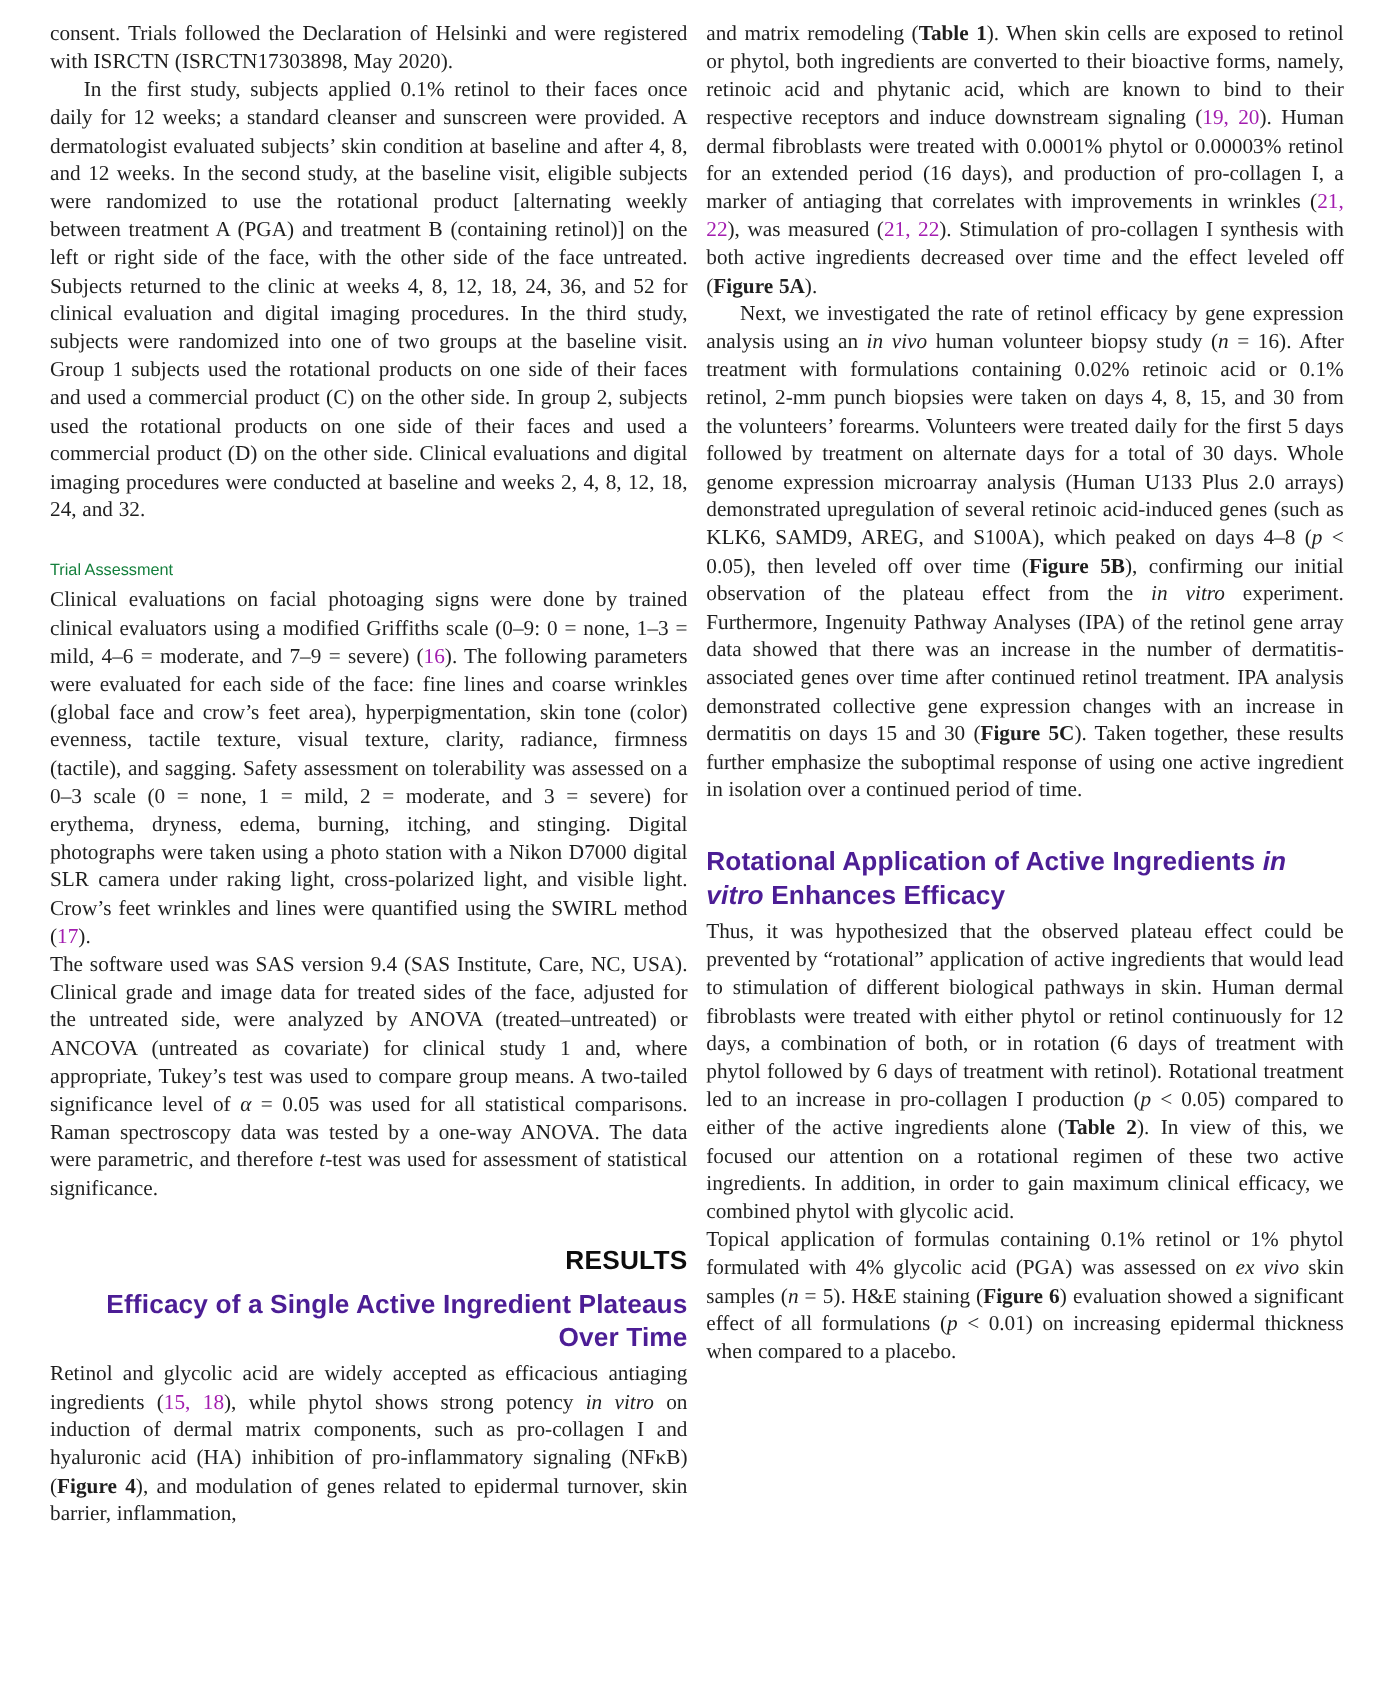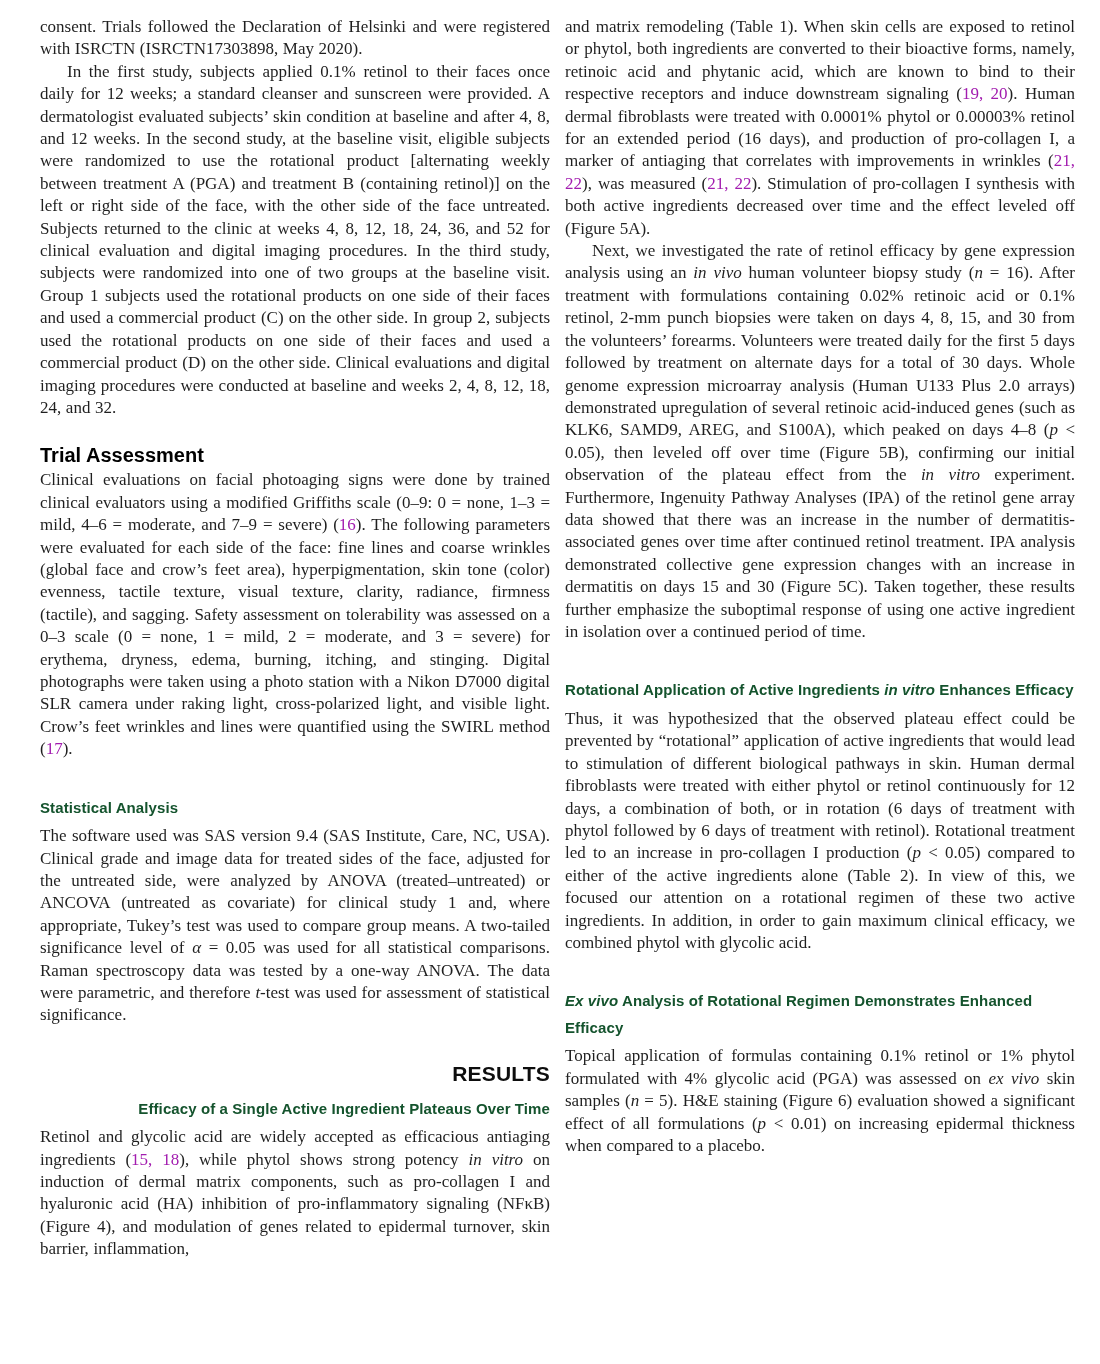--- a/index.html
+++ b/index.html
@@ -48,60 +48,58 @@
     line-height: 25px;
     color: #0d0d0d;
     letter-spacing: 0.2px;
     text-align: right;
   }
   
   .blk-h2 {
     margin: 34px 0 4px 0;
     font-family: "Liberation Sans", "DejaVu Sans", sans-serif;
     font-weight: 700;
-    font-size: 15px;
+    font-size: 21px;
     line-height: 26.5px;
-    color: #14532d;
+    color: #4c1d95;
     letter-spacing: 0.1px;
   }
   .blk-h1 + .blk-h2 {
     margin-top: 10px;
     text-align: right;
   }
   
   .blk-h3 {
     margin: 26px 0 3px 0;
     font-family: "Liberation Sans", "DejaVu Sans", sans-serif;
-    font-weight: 700;
-    font-size: 20px;
+    font-weight: 400;
+    font-size: 13px;
     line-height: 21px;
-    color: #000000;
+    color: #15803d;
   }
 
   
   .s-i  { font-style: italic; }
-  .s-b  { font-weight: normal; }
+  .s-b  { font-weight: bold; }
   .s-c  { color: #a21caf; }
 </style>
 </head>
 <body>
 
 <div class="page">
   <div class="col">
       <p class="blk-p"><span>consent. Trials followed the Declaration of Helsinki and were registered with ISRCTN (ISRCTN17303898, May 2020).</span></p>
       <p class="blk-p indent"><span>In the first study, subjects applied 0.1% retinol to their faces once daily for 12 weeks; a standard cleanser and sunscreen were provided. A dermatologist evaluated subjects’ skin condition at baseline and after 4, 8, and 12 weeks. In the second study, at the baseline visit, eligible subjects were randomized to use the rotational product [alternating weekly between treatment A (PGA) and treatment B (containing retinol)] on the left or right side of the face, with the other side of the face untreated. Subjects returned to the clinic at weeks 4, 8, 12, 18, 24, 36, and 52 for clinical evaluation and digital imaging procedures. In the third study, subjects were randomized into one of two groups at the baseline visit. Group 1 subjects used the rotational products on one side of their faces and used a commercial product (C) on the other side. In group 2, subjects used the rotational products on one side of their faces and used a commercial product (D) on the other side. Clinical evaluations and digital imaging procedures were conducted at baseline and weeks 2, 4, 8, 12, 18, 24, and 32.</span></p>
       <h4 class="blk-h3"><span>Trial Assessment</span></h4>
       <p class="blk-p"><span>Clinical evaluations on facial photoaging signs were done by trained clinical evaluators using a modified Griffiths scale (0–9: 0 = none, 1–3 = mild, 4–6 = moderate, and 7–9 = severe) (</span><span class="s-c">16</span><span>). The following parameters were evaluated for each side of the face: fine lines and coarse wrinkles (global face and crow’s feet area), hyperpigmentation, skin tone (color) evenness, tactile texture, visual texture, clarity, radiance, firmness (tactile), and sagging. Safety assessment on tolerability was assessed on a 0–3 scale (0 = none, 1 = mild, 2 = moderate, and 3 = severe) for erythema, dryness, edema, burning, itching, and stinging. Digital photographs were taken using a photo station with a Nikon D7000 digital SLR camera under raking light, cross-polarized light, and visible light. Crow’s feet wrinkles and lines were quantified using the SWIRL method (</span><span class="s-c">17</span><span>).</span></p>
-      <h3 class="blk-h2"><span>Statistical Analysis</span></h3>
       <p class="blk-p"><span>The software used was SAS version 9.4 (SAS Institute, Care, NC, USA). Clinical grade and image data for treated sides of the face, adjusted for the untreated side, were analyzed by ANOVA (treated–untreated) or ANCOVA (untreated as covariate) for clinical study 1 and, where appropriate, Tukey’s test was used to compare group means. A two-tailed significance level of </span><span class="s-i">α</span><span> = 0.05 was used for all statistical comparisons. Raman spectroscopy data was tested by a one-way ANOVA. The data were parametric, and therefore </span><span class="s-i">t</span><span>-test was used for assessment of statistical significance.</span></p>
       <h2 class="blk-h1"><span>RESULTS</span></h2>
       <h3 class="blk-h2"><span>Efficacy of a Single Active Ingredient Plateaus Over Time</span></h3>
       <p class="blk-p"><span>Retinol and glycolic acid are widely accepted as efficacious antiaging ingredients (</span><span class="s-c">15, 18</span><span>), while phytol shows strong potency </span><span class="s-i">in vitro</span><span> on induction of dermal matrix components, such as pro-collagen I and hyaluronic acid (HA) inhibition of pro-inflammatory signaling (NFκB) (</span><span class="s-b">Figure 4</span><span>), and modulation of genes related to epidermal turnover, skin barrier, inflammation,</span></p>
     </div>
   <div class="col">
       <p class="blk-p"><span>and matrix remodeling (</span><span class="s-b">Table 1</span><span>). When skin cells are exposed to retinol or phytol, both ingredients are converted to their bioactive forms, namely, retinoic acid and phytanic acid, which are known to bind to their respective receptors and induce downstream signaling (</span><span class="s-c">19, 20</span><span>). Human dermal fibroblasts were treated with 0.0001% phytol or 0.00003% retinol for an extended period (16 days), and production of pro-collagen I, a marker of antiaging that correlates with improvements in wrinkles (</span><span class="s-c">21, 22</span><span>), was measured (</span><span class="s-c">21, 22</span><span>). Stimulation of pro-collagen I synthesis with both active ingredients decreased over time and the effect leveled off (</span><span class="s-b">Figure 5A</span><span>).</span></p>
       <p class="blk-p indent"><span>Next, we investigated the rate of retinol efficacy by gene expression analysis using an </span><span class="s-i">in vivo</span><span> human volunteer biopsy study (</span><span class="s-i">n</span><span> = 16). After treatment with formulations containing 0.02% retinoic acid or 0.1% retinol, 2-mm punch biopsies were taken on days 4, 8, 15, and 30 from the volunteers’ forearms. Volunteers were treated daily for the first 5 days followed by treatment on alternate days for a total of 30 days. Whole genome expression microarray analysis (Human U133 Plus 2.0 arrays) demonstrated upregulation of several retinoic acid-induced genes (such as KLK6, SAMD9, AREG, and S100A), which peaked on days 4–8 (</span><span class="s-i">p</span><span> &lt; 0.05), then leveled off over time (</span><span class="s-b">Figure 5B</span><span>), confirming our initial observation of the plateau effect from the </span><span class="s-i">in vitro</span><span> experiment. Furthermore, Ingenuity Pathway Analyses (IPA) of the retinol gene array data showed that there was an increase in the number of dermatitis-associated genes over time after continued retinol treatment. IPA analysis demonstrated collective gene expression changes with an increase in dermatitis on days 15 and 30 (</span><span class="s-b">Figure 5C</span><span>). Taken together, these results further emphasize the suboptimal response of using one active ingredient in isolation over a continued period of time.</span></p>
       <h3 class="blk-h2"><span>Rotational Application of Active Ingredients </span><span class="s-i">in vitro</span><span> Enhances Efficacy</span></h3>
       <p class="blk-p"><span>Thus, it was hypothesized that the observed plateau effect could be prevented by “rotational” application of active ingredients that would lead to stimulation of different biological pathways in skin. Human dermal fibroblasts were treated with either phytol or retinol continuously for 12 days, a combination of both, or in rotation (6 days of treatment with phytol followed by 6 days of treatment with retinol). Rotational treatment led to an increase in pro-collagen I production (</span><span class="s-i">p</span><span> &lt; 0.05) compared to either of the active ingredients alone (</span><span class="s-b">Table 2</span><span>). In view of this, we focused our attention on a rotational regimen of these two active ingredients. In addition, in order to gain maximum clinical efficacy, we combined phytol with glycolic acid.</span></p>
-      <h3 class="blk-h2"><span class="s-i">Ex vivo</span><span> Analysis of Rotational Regimen Demonstrates Enhanced Efficacy</span></h3>
       <p class="blk-p"><span>Topical application of formulas containing 0.1% retinol or 1% phytol formulated with 4% glycolic acid (PGA) was assessed on </span><span class="s-i">ex vivo</span><span> skin samples (</span><span class="s-i">n</span><span> = 5). H&amp;E staining (</span><span class="s-b">Figure 6</span><span>) evaluation showed a significant effect of all formulations (</span><span class="s-i">p</span><span> &lt; 0.01) on increasing epidermal thickness when compared to a placebo.</span></p>
     </div>
 </div>
 
 </body></html>

